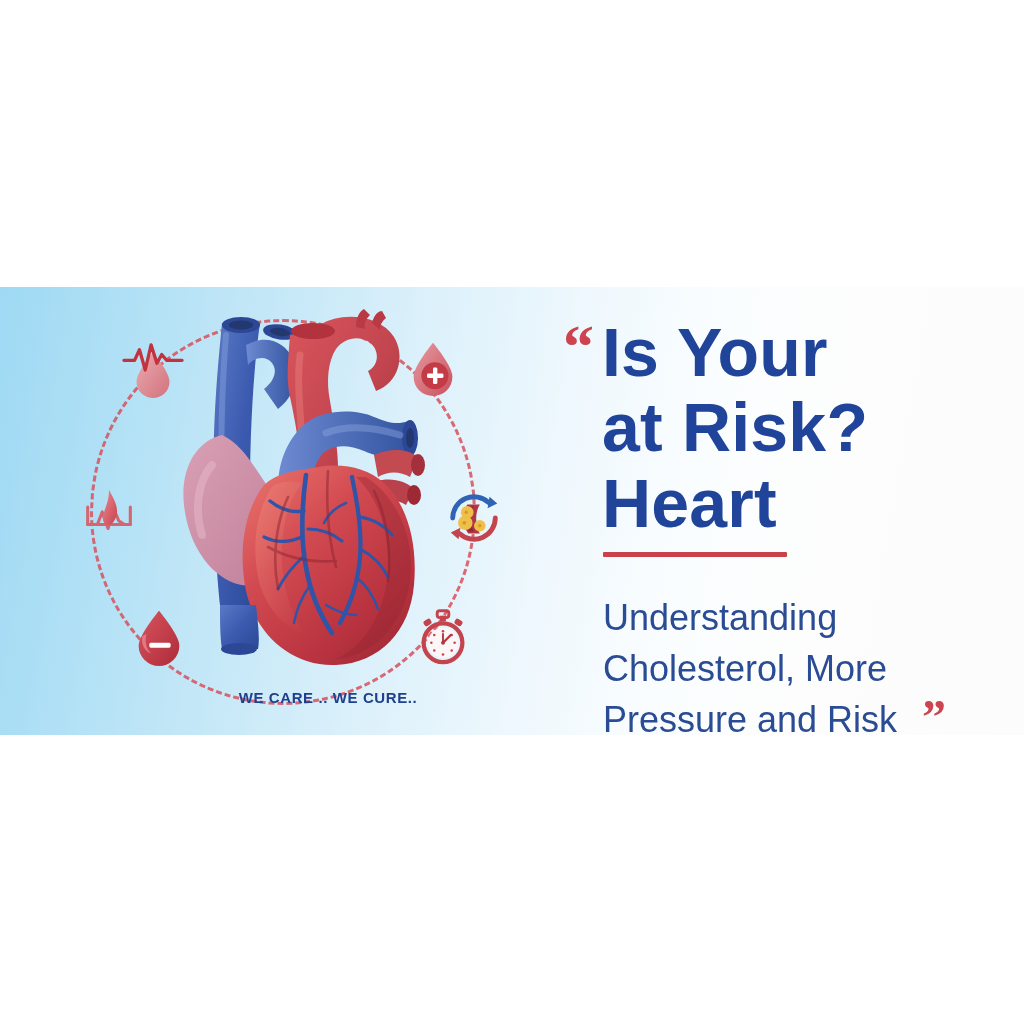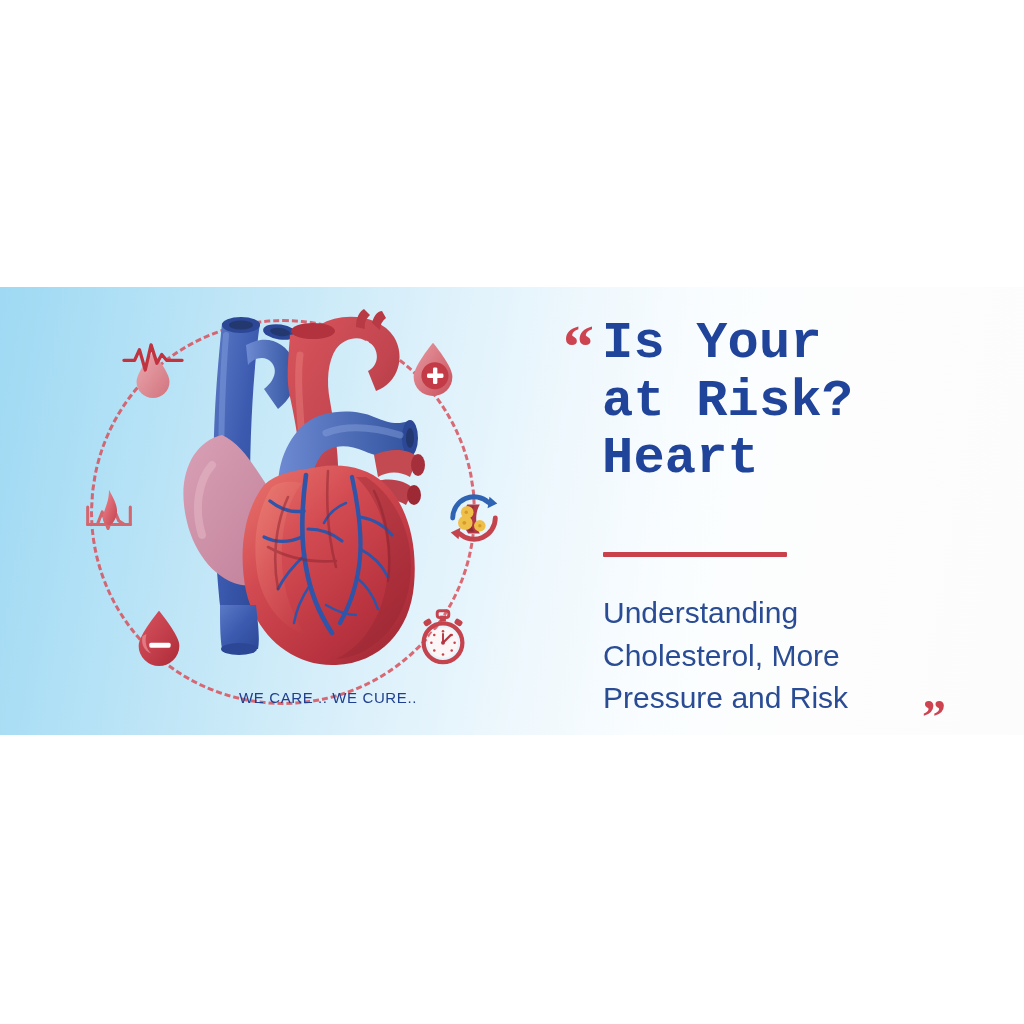--- a/index.html
+++ b/index.html
@@ -84,21 +84,21 @@
   .heart-wrap svg { width: 100%; height: 100%; display: block; }
 
   .tagline {
     position: absolute;
     left: 148px;
     top: 392px;
     width: 260px;
     text-align: center;
     font-family: "Liberation Sans", sans-serif;
     font-size: 15px;
-    font-weight: 400;
+    font-weight: 700;
     letter-spacing: .6px;
     color: #1f3f8f;
     white-space: nowrap;
   }
 
   
   .textzone {
     position: absolute;
     left: 555px;
     top: 22px;
@@ -115,23 +115,23 @@
     font-weight: 700;
     color: #cd4450;
     line-height: 1;
   }
 
   .headline {
     position: absolute;
     left: 47px;
     top: 6px;
     width: 380px;
-    font-family: Liberation Mono, monospace;
+    font-family: Liberation Sans, sans-serif;
     font-weight: 700;
-    font-size: 52px;
+    font-size: 68px;
     line-height: 1.11;
     letter-spacing: .2px;
     color: #20449a;
   }
   .headline .hl { display: block; white-space: nowrap; }
 
   .rule {
     position: absolute;
     left: 48px;
     top: 243px;
@@ -140,21 +140,21 @@
     background: #c9414a;
     border-radius: 1px;
   }
 
   .subtitle {
     position: absolute;
     left: 48px;
     top: 283px;
     width: 372px;
     font-family: "Liberation Sans", sans-serif;
-    font-size: 30px;
+    font-size: 36px;
     line-height: 1.42;
     color: #2a4c94;
   }
   .subtitle .sl { display: block; white-space: nowrap; }
 
   .quote-close {
     position: absolute;
     left: 367px;
     top: 384px;
     font-family: "Liberation Serif", serif;

